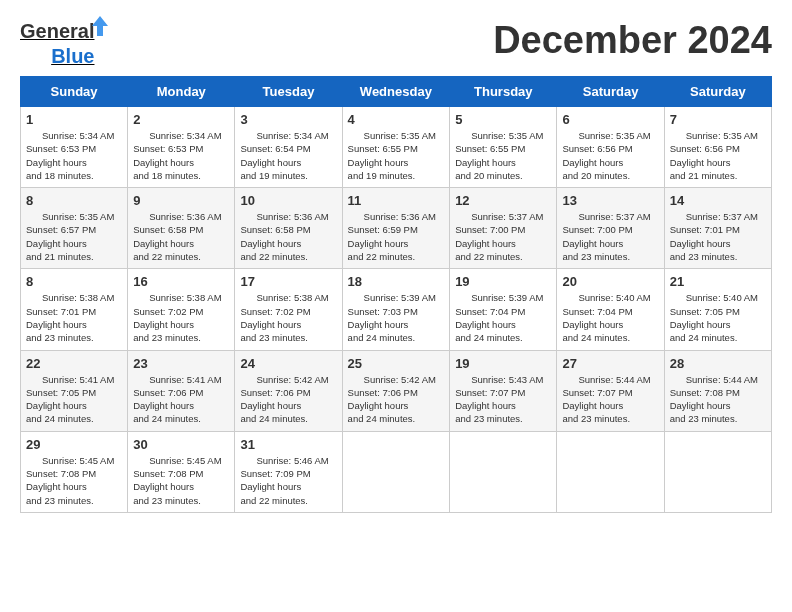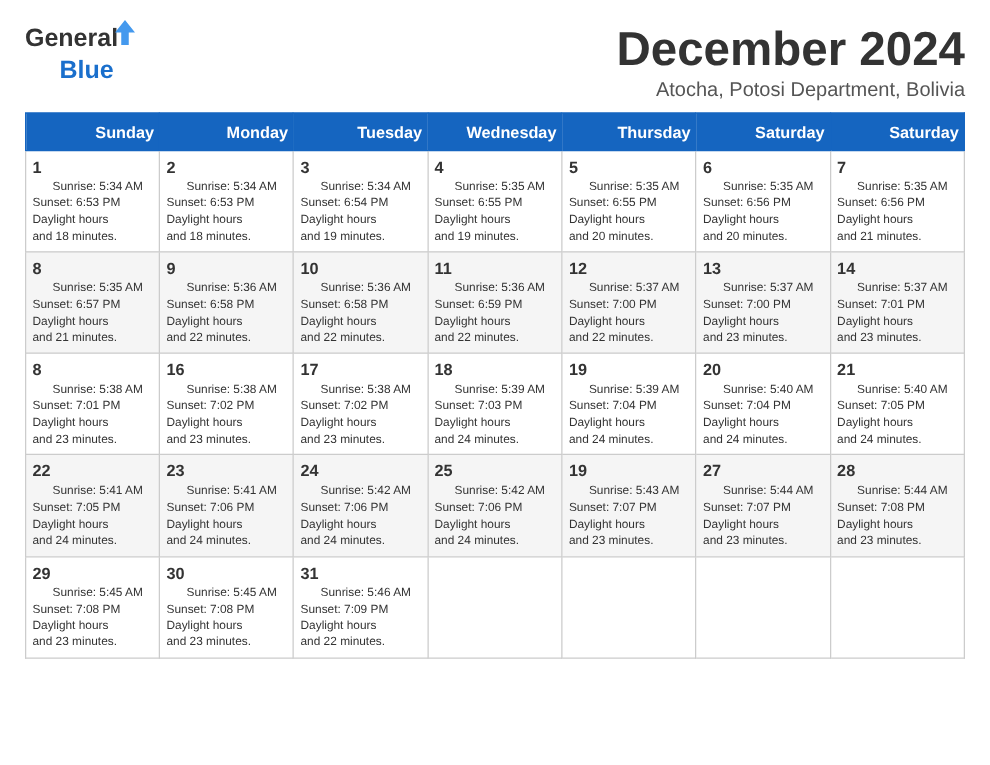--- a/index.html
+++ b/index.html
@@ -12,21 +12,22 @@
     }
     .header {
       display: flex;
       align-items: flex-start;
       justify-content: space-between;
       margin-bottom: 10px;
     }
     .logo {
       display: flex;
       flex-direction: column;
-      align-items: center;
+      align-items: flex-end;
+      text-decoration: underline;
     }
     .title-block {
       text-align: right;
     }
     .month-title {
       font-size: 38px;
       font-weight: bold;
       color: #333;
       line-height: 1.1;
     }
@@ -38,21 +39,21 @@
     .calendar {
       width: 100%;
       border-collapse: collapse;
     }
     .calendar thead th {
       background: #1565c0;
       color: #fff;
       font-size: 13px;
       font-weight: bold;
       padding: 7px 4px;
-      text-align: right;
+      text-align: center;
       border: 1px solid #1565c0;
     }
     .calendar tbody td {
       vertical-align: top;
       border: 1px solid #ccc;
       padding: 5px 5px;
       width: 108px;
       min-height: 80px;
       font-size: 10px;
       color: #333;
@@ -89,21 +90,20 @@
           <polygon points="8,0 16,10 11,10 11,20 5,20 5,10 0,10" fill="#4499ee"></polygon>
         </svg>
       </div>
     </div>
     <div style="margin-top:2px;">
       <span style="font-size:20px;font-weight:bold;color:#1a6fcc;margin-left:24px;">Blue</span>
     </div>
   </div>
   <div class="title-block">
     <div class="month-title">December 2024</div>
-    <div class="location-title">Atocha, Potosi Department, Bolivia</div>
   </div>
 </div>
 
 <table class="calendar">
   <thead>
     <tr>
       <th>Sunday</th>
       <th>Monday</th>
       <th>Tuesday</th>
       <th>Wednesday</th>

